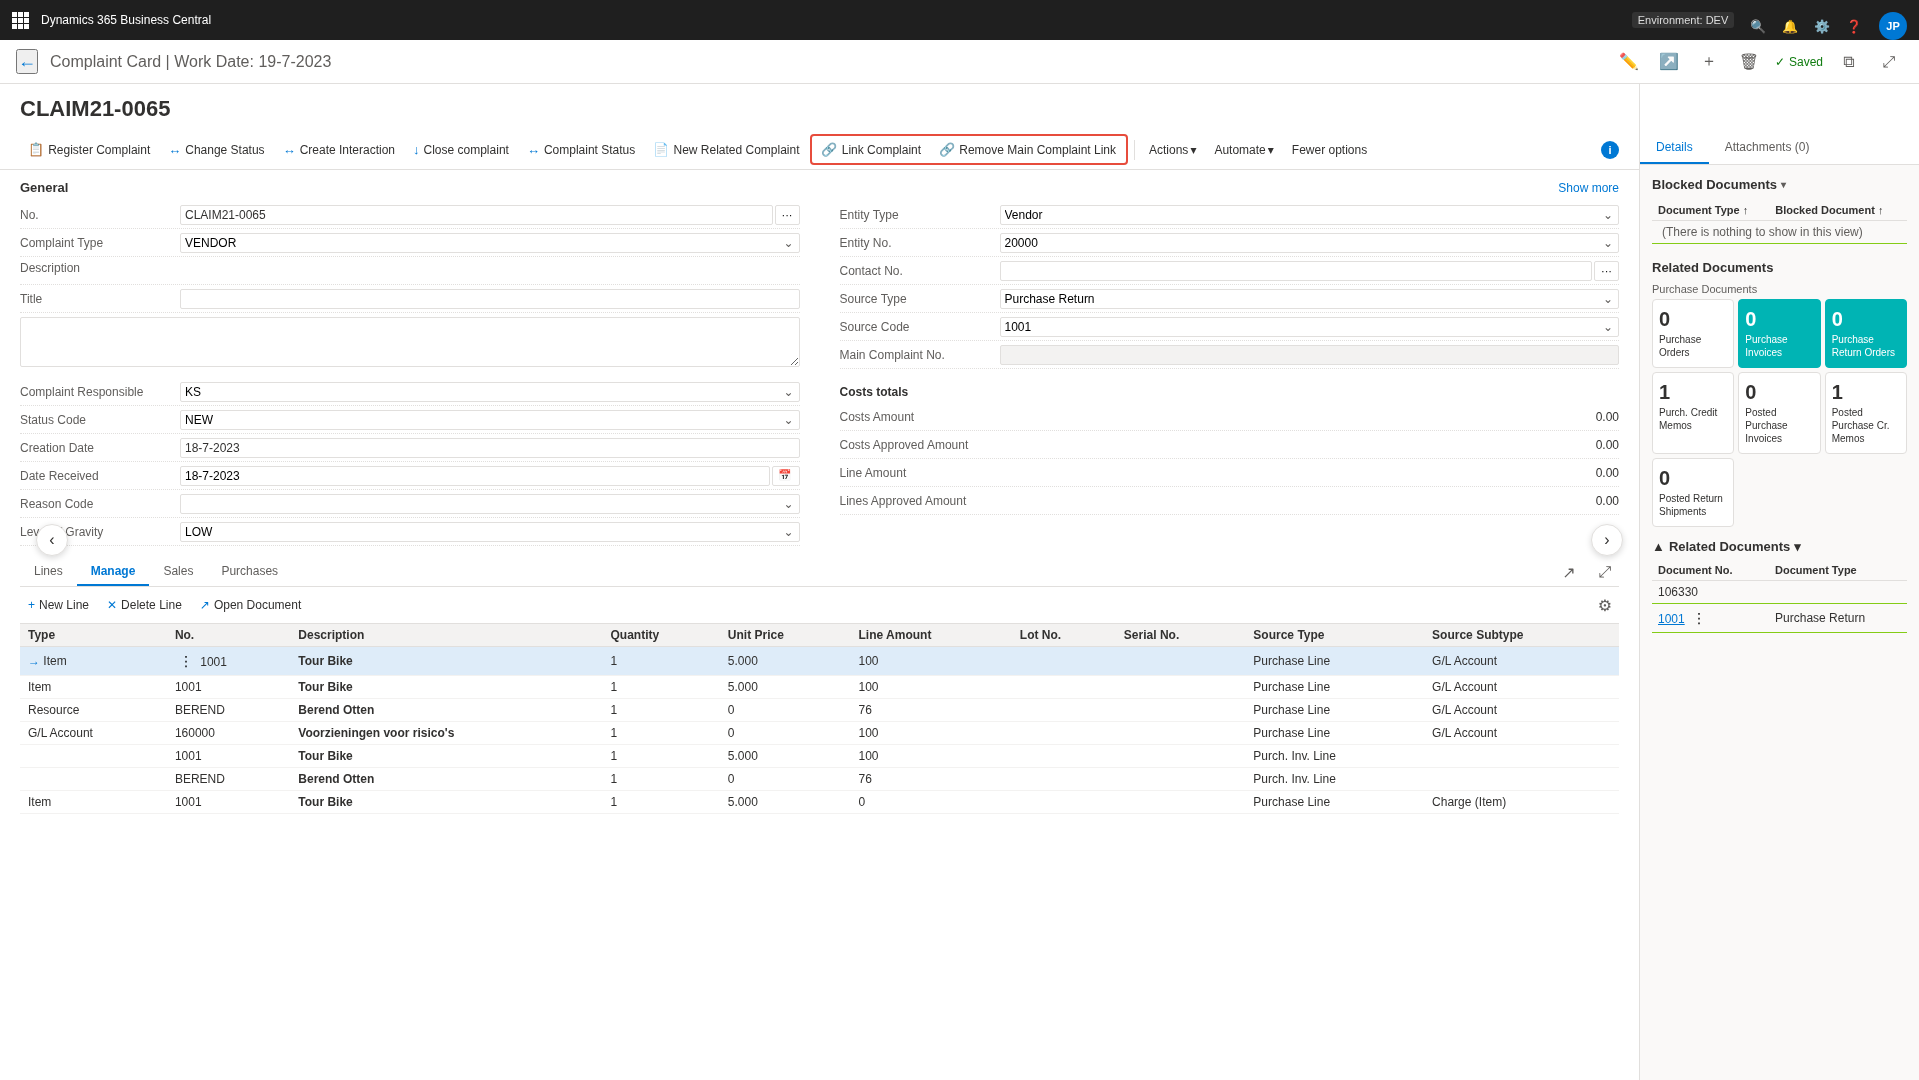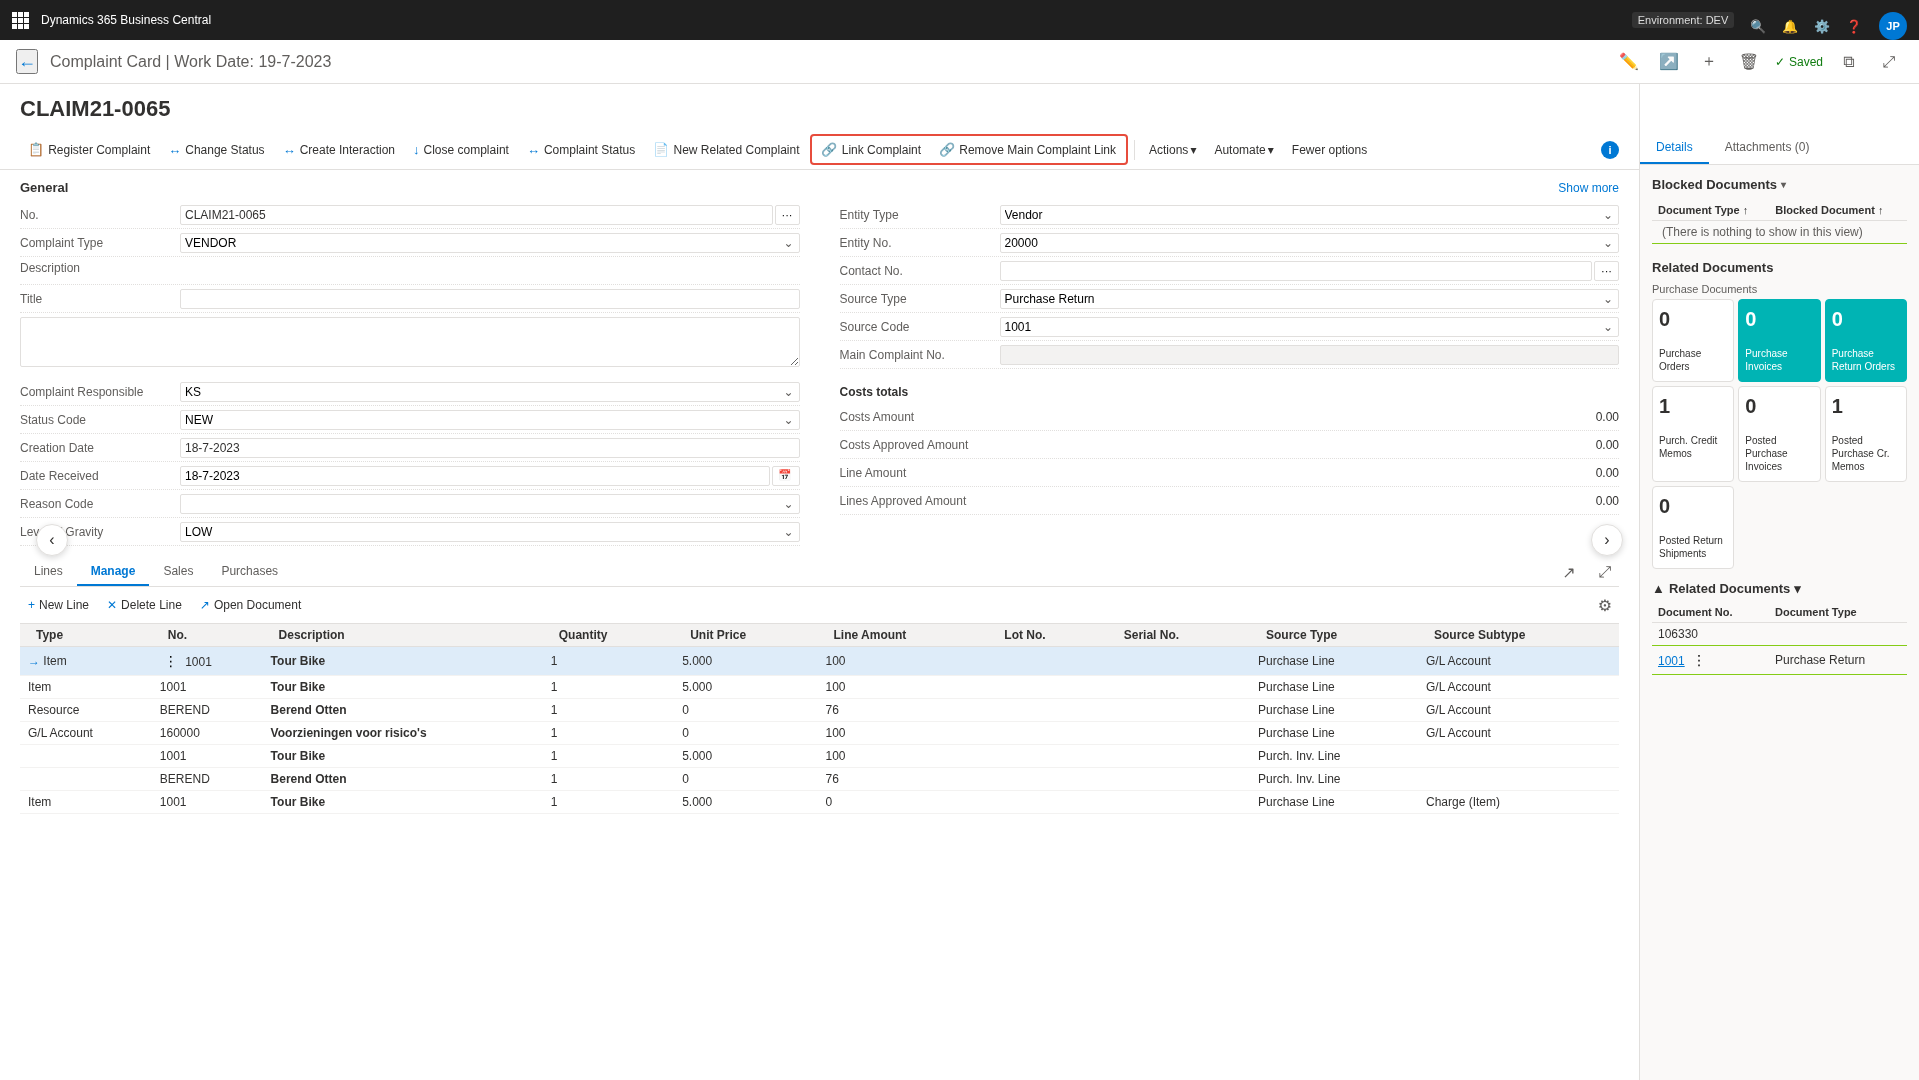--- a/index.html
+++ b/index.html
@@ -246,21 +246,21 @@
       cursor: pointer;
       font-size: 12px;
       color: #323130;
       border-radius: 3px;
     }
 
     
     .data-table { width: 100%; border-collapse: collapse; font-size: 12px; }
     .data-table th {
       background: #f3f2f1;
-      padding: 4px 16px;
+      padding: 4px 8px;
       text-align: left;
       font-weight: 600;
       border-bottom: 1px solid #e1dfdd;
       color: #323130;
       white-space: nowrap;
     }
     .data-table td {
       padding: 4px 8px;
       border-bottom: 1px solid #f3f2f1;
       white-space: nowrap;
@@ -315,21 +315,21 @@
     .doc-tile {
       background: #fff;
       border: 1px solid #e1dfdd;
       border-radius: 4px;
       padding: 8px 6px;
       cursor: pointer;
       text-align: left;
     }
     .doc-tile.teal { background: #00b4b4; color: #fff; border-color: #00b4b4; }
     .doc-tile-count { font-size: 20px; font-weight: 600; display: block; }
-    .doc-tile-label { font-size: 10px; line-height: 1.3; display: block; margin-top: 16px; }
+    .doc-tile-label { font-size: 10px; line-height: 1.3; display: block; margin-top: 2px; }
 
     
     .related-docs-section { margin-top: 8px; }
     .related-docs-header {
       font-weight: 600;
       font-size: 13px;
       display: flex;
       align-items: center;
       gap: 4px;
       margin-bottom: 6px;

